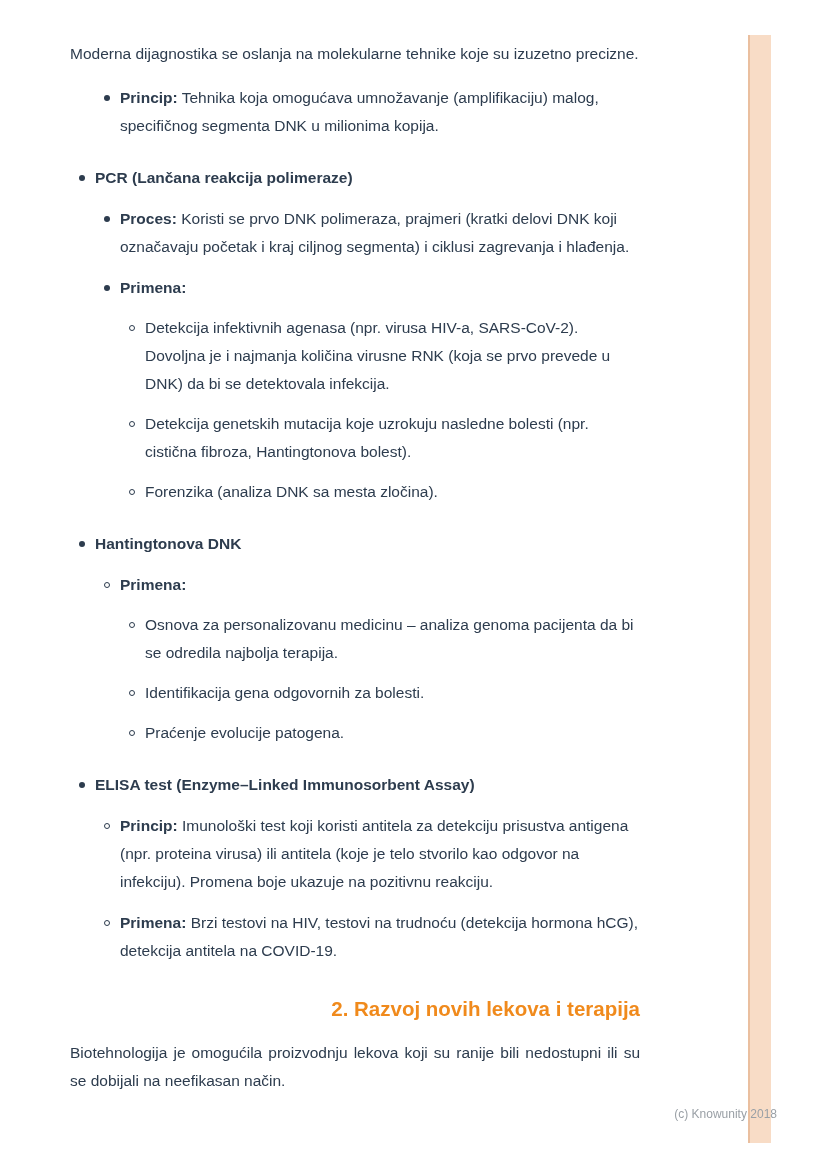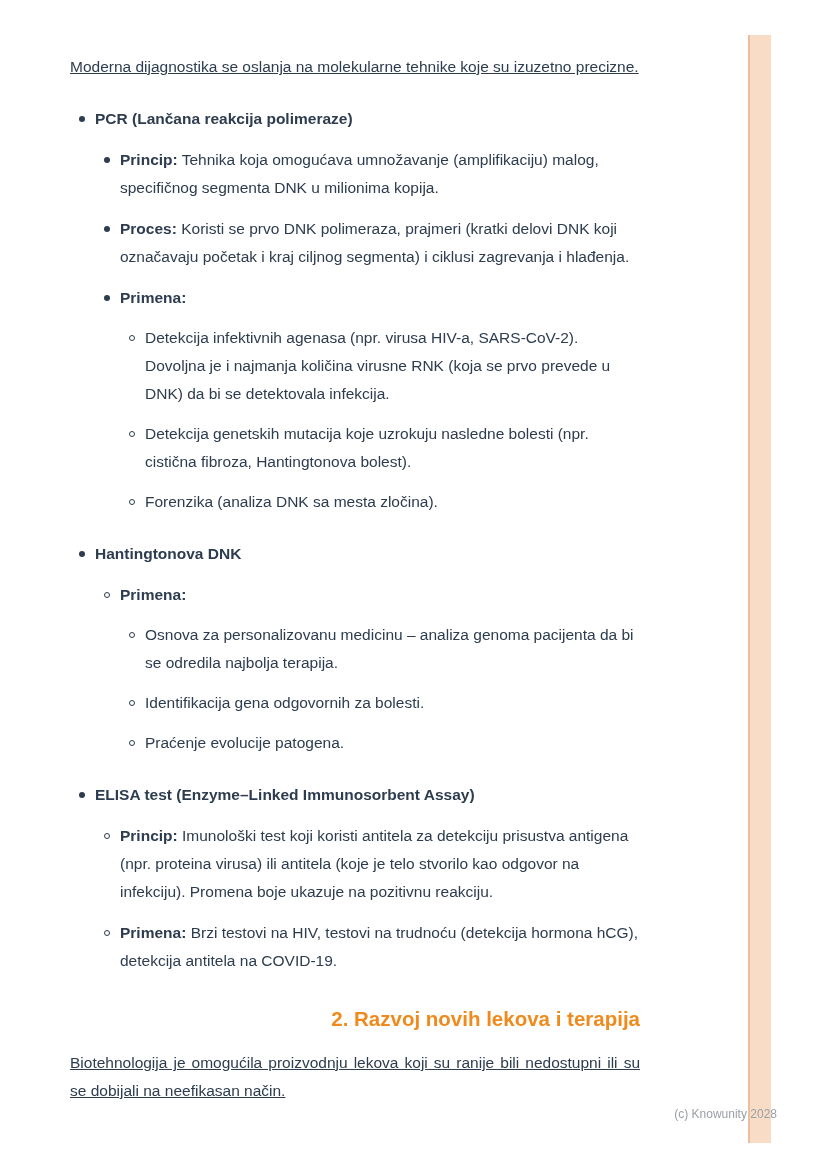--- a/index.html
+++ b/index.html
@@ -32,23 +32,22 @@
   .content {
     position: absolute;
     left: 70px;
     top: 40px;
     width: 570px;
     z-index: 2;
     font-size: 15.5px;
     line-height: 28px;
   }
   .para {
-    margin: 13px 0 16px 0;
+    margin: 0 0 16px 0;
     text-align: justify;
-    text-decoration: underline;
   }
   .doc-heading {
     margin: 30px 0 16px 0;
     font-size: 20.5px;
     line-height: 28px;
     font-weight: bold;
     color: var(--accent-color);
     text-align: right;
   }
   .li {
@@ -87,27 +86,27 @@
     white-space: nowrap;
   }
 </style>
 </head>
 <body>
 
 <div class="page-edge"></div>
 
 <div class="content">
     <p class="para">Moderna dijagnostika se oslanja na molekularne tehnike koje su izuzetno precizne.</p>
+    <div class="li lvl2">
+      <span class="marker disc"></span>
+      <span class="li-text"><b>Princip:</b><span> Tehnika koja omogućava umnožavanje (amplifikaciju) malog, specifičnog segmenta DNK u milionima kopija.</span></span>
+    </div>
     <div class="li lvl1">
       <span class="marker disc"></span>
       <span class="li-text"><b>PCR (Lančana reakcija polimeraze)</b></span>
-    </div>
-    <div class="li lvl2">
-      <span class="marker disc"></span>
-      <span class="li-text"><b>Princip:</b><span> Tehnika koja omogućava umnožavanje (amplifikaciju) malog, specifičnog segmenta DNK u milionima kopija.</span></span>
     </div>
     <div class="li lvl2">
       <span class="marker disc"></span>
       <span class="li-text"><b>Proces:</b><span> Koristi se prvo DNK polimeraza, prajmeri (kratki delovi DNK koji označavaju početak i kraj ciljnog segmenta) i ciklusi zagrevanja i hlađenja.</span></span>
     </div>
     <div class="li lvl2">
       <span class="marker disc"></span>
       <span class="li-text"><b>Primena:</b></span>
     </div>
     <div class="li lvl3">
@@ -151,13 +150,13 @@
       <span class="li-text"><b>Princip:</b><span> Imunološki test koji koristi antitela za detekciju prisustva antigena (npr. proteina virusa) ili antitela (koje je telo stvorilo kao odgovor na infekciju). Promena boje ukazuje na pozitivnu reakciju.</span></span>
     </div>
     <div class="li lvl2">
       <span class="marker circle"></span>
       <span class="li-text"><b>Primena:</b><span> Brzi testovi na HIV, testovi na trudnoću (detekcija hormona hCG), detekcija antitela na COVID-19.</span></span>
     </div>
     <h2 class="doc-heading">2. Razvoj novih lekova i terapija</h2>
     <p class="para">Biotehnologija je omogućila proizvodnju lekova koji su ranije bili nedostupni ili su se dobijali na neefikasan način.</p>
   </div>
 
-<div class="footer-credit">(c) Knowunity 2028</div>
+<div class="footer-credit">(c) Knowunity 2018</div>
 
 </body></html>

